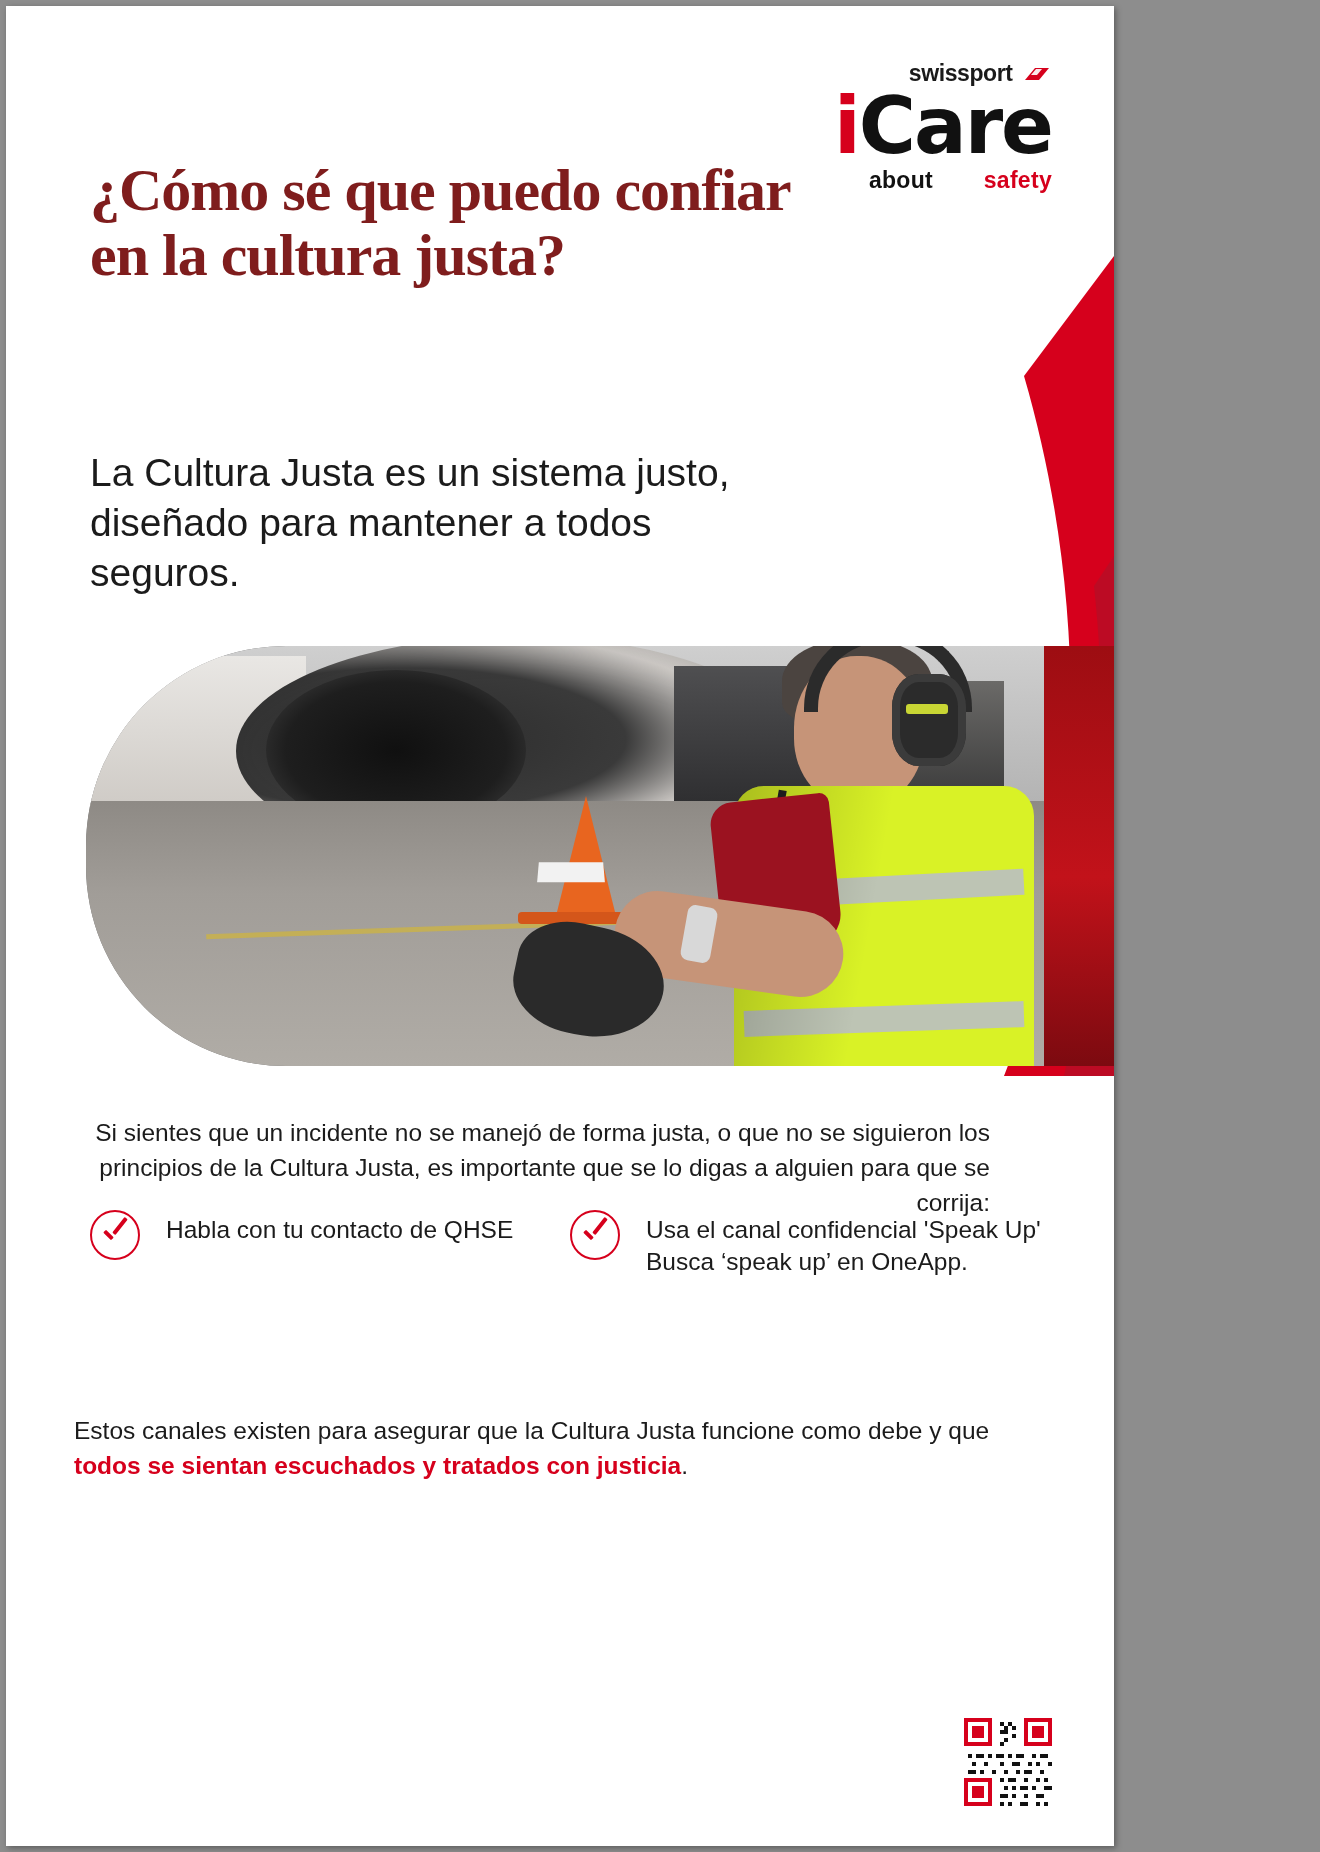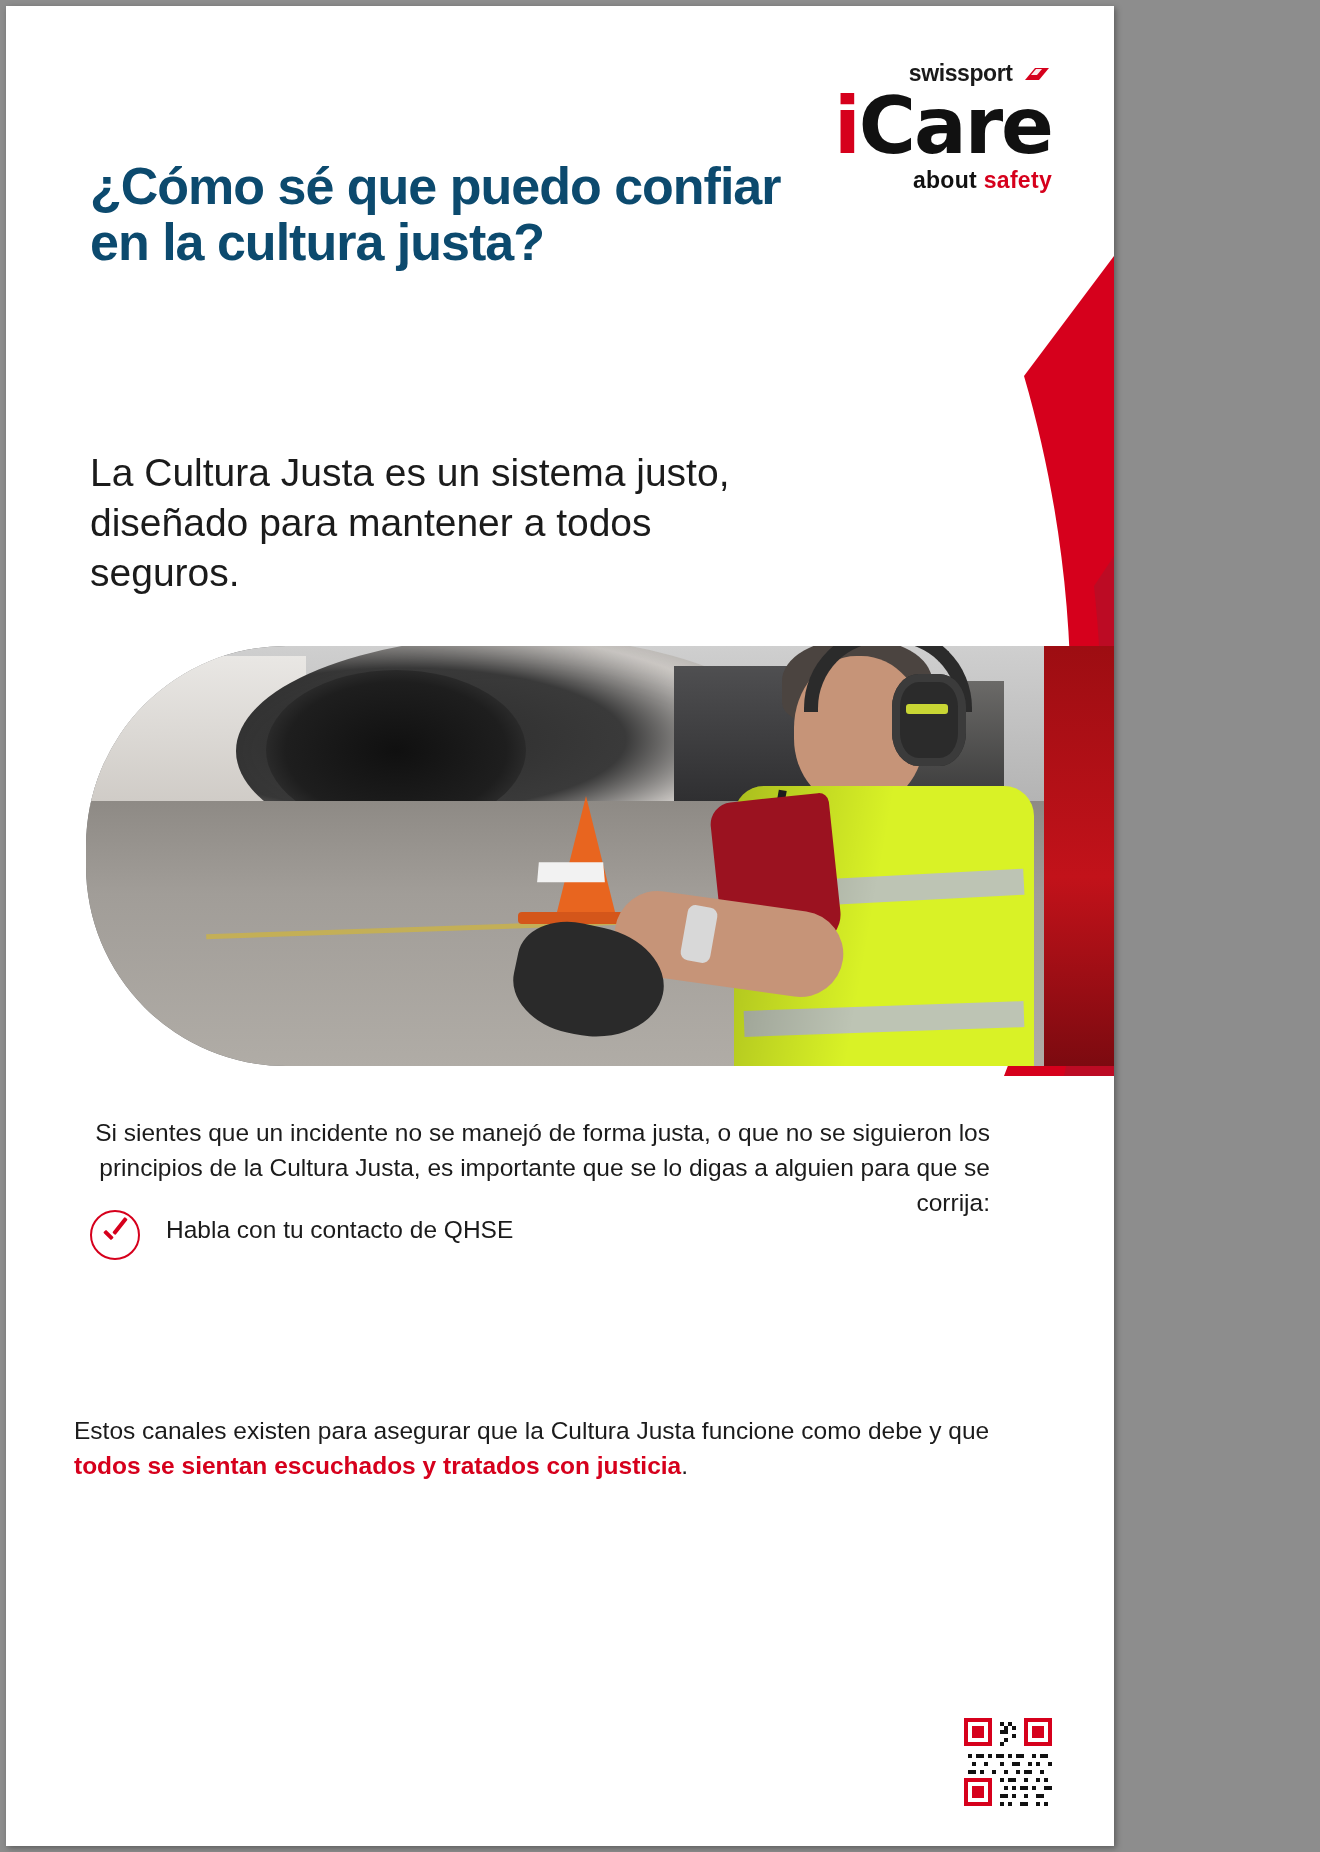--- a/index.html
+++ b/index.html
@@ -75,33 +75,33 @@
   }
   .logo-icare .i-dot { color: #d6001c; }
   .logo-icare .care-e { position: relative; }
   .logo-tag {
     margin-top: 6px;
     font-size: 23px;
     font-weight: bold;
     letter-spacing: 0.3px;
   }
   .logo-tag .about { color: #111111; }
-  .logo-tag .safety { color: #d6001c; }
+  .logo-tag .safety { color: #d6001c; margin-left: 44px; }
 
   
   .headline {
     position: absolute;
     left: 84px;
     top: 152px;
     width: 720px;
-    font-family: Liberation Sans, sans-serif;
+    font-family: Liberation Serif, serif;
     font-weight: bold;
-    font-size: 52px;
+    font-size: 60px;
     line-height: 1.08;
-    color: #0c4a6e;
+    color: #7f1d1d;
     letter-spacing: -1px;
   }
   .subhead {
     position: absolute;
     left: 84px;
     top: 442px;
     width: 680px;
     font-family: "Liberation Sans", sans-serif;
     font-size: 39px;
     line-height: 1.28;
@@ -436,20 +436,25 @@
     </div>
   </div>
 
   <div class="intro">Si sientes que un incidente no se manejó de forma justa, o que no se siguieron los principios de la Cultura Justa, es importante que se lo digas a alguien para que se corrija:</div>
 
   <div class="checks">
     <div class="check-row">
       <div class="check-item">
         <span class="check-icon"></span>
         <span class="check-label">Habla con tu contacto de QHSE</span>
+      </div>
+      <div class="check-item">
+        <span class="check-icon"></span>
+        <span class="check-label" style="white-space: pre-line;">Usa el canal confidencial 'Speak Up'
+Busca ‘speak up’ en OneApp.</span>
       </div>
     </div>
   </div>
 
   <div class="closing">
     <span>Estos canales existen para asegurar que la Cultura Justa funcione como debe y que </span><span class="bold-red">todos se sientan escuchados y tratados con justicia</span><span>.</span>
   </div>
 
   <div class="qr">
     <svg width="88" height="88" viewBox="0 0 22 22" shape-rendering="crispEdges">

